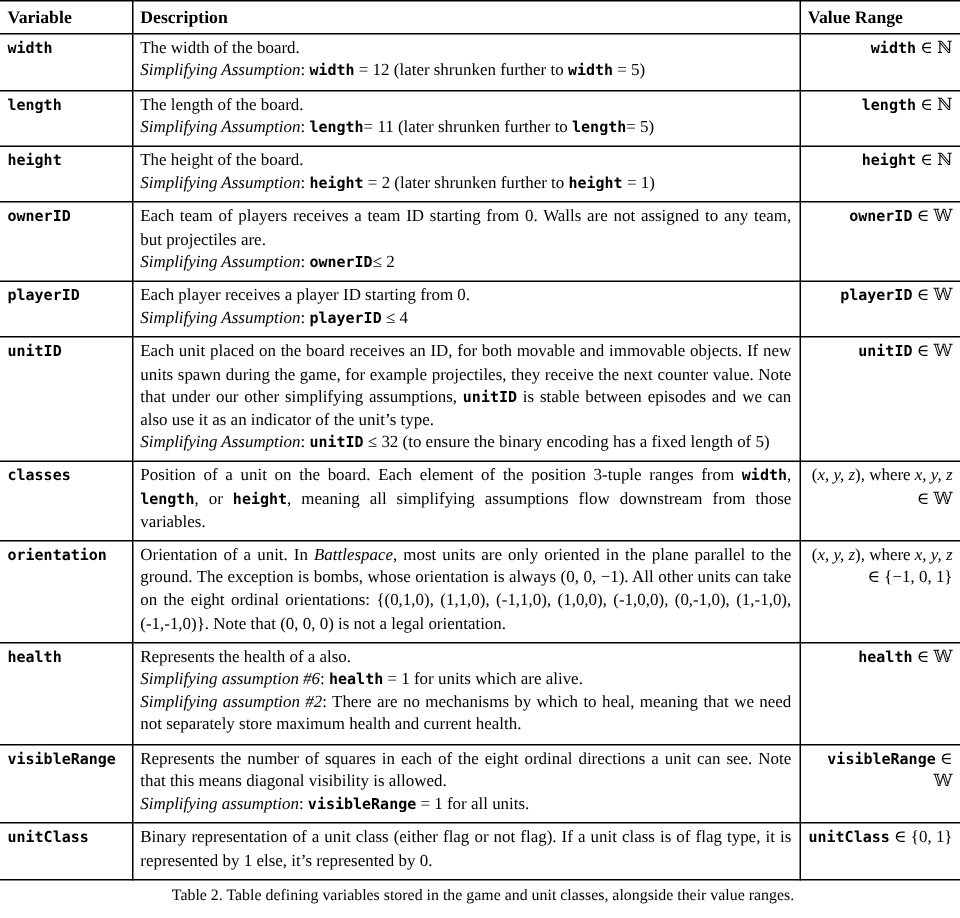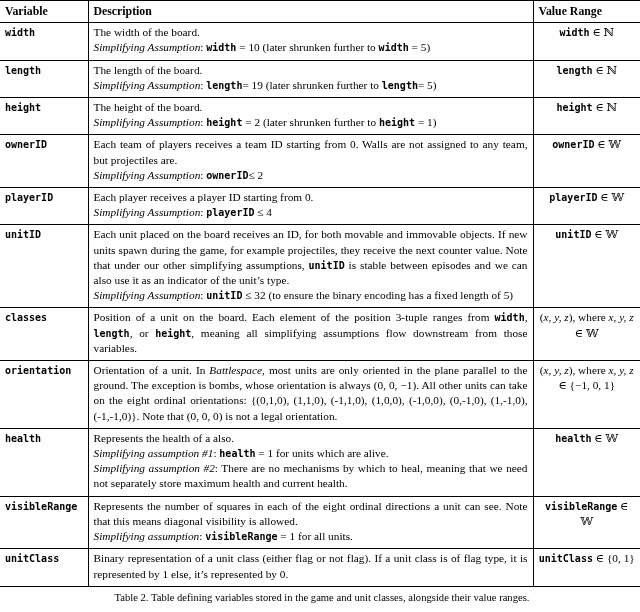--- a/index.html
+++ b/index.html
@@ -38,21 +38,21 @@
   tbody tr:last-child th, tbody tr:last-child td { border-bottom: 1.6px solid #000; }
   th:first-child, td:first-child { border-left: 0; }
   th:last-child,  td:last-child  { border-right: 0; }
   .mono, .s-m {
     font-family: "DejaVu Sans Mono", "Liberation Mono", monospace;
     font-size: 10px;
     font-weight: bold;
   }
   .s-i { font-style: italic; }
   td.desc .para { text-align: justify; }
-  td.range .para { text-align: center; }
+  td.range .para { text-align: right; }
   .caption {
     text-align: center;
     font-size: 10.6px;
     line-height: 14px;
     padding: 4px 4px 0 8px;
     color: #000;
   }
 </style>
 </head>
 <body>
@@ -68,32 +68,32 @@
       <th>Variable</th>
       <th>Description</th>
       <th>Value Range</th>
     </tr>
   </thead>
   <tbody>
   <tr>
     <td class="var mono">width</td>
     <td class="desc">
           <div class="para"><span class="s-n">The width of the board.</span></div>
-          <div class="para"><span class="s-i">Simplifying Assumption</span><span class="s-n">: </span><span class="s-m">width</span><span class="s-n"> = 10 (later shrunken further to </span><span class="s-m">width</span><span class="s-n"> = 5)</span></div>
+          <div class="para"><span class="s-i">Simplifying Assumption</span><span class="s-n">: </span><span class="s-m">width</span><span class="s-n"> = 12 (later shrunken further to </span><span class="s-m">width</span><span class="s-n"> = 5)</span></div>
         </td>
     <td class="range">
           <div class="para"><span class="s-m">width</span><span class="s-n"> ∈ ℕ</span></div>
         </td>
   </tr>
 
   <tr>
     <td class="var mono">length</td>
     <td class="desc">
           <div class="para"><span class="s-n">The length of the board.</span></div>
-          <div class="para"><span class="s-i">Simplifying Assumption</span><span class="s-n">: </span><span class="s-m">length</span><span class="s-n">= 19 (later shrunken further to </span><span class="s-m">length</span><span class="s-n">= 5)</span></div>
+          <div class="para"><span class="s-i">Simplifying Assumption</span><span class="s-n">: </span><span class="s-m">length</span><span class="s-n">= 11 (later shrunken further to </span><span class="s-m">length</span><span class="s-n">= 5)</span></div>
         </td>
     <td class="range">
           <div class="para"><span class="s-m">length</span><span class="s-n"> ∈ ℕ</span></div>
         </td>
   </tr>
 
   <tr>
     <td class="var mono">height</td>
     <td class="desc">
           <div class="para"><span class="s-n">The height of the board.</span></div>
@@ -154,21 +154,21 @@
         </td>
     <td class="range">
           <div class="para"><span class="s-n">(</span><span class="s-i">x, y, z</span><span class="s-n">), where </span><span class="s-i">x, y, z</span><span class="s-n"> ∈ {−1, 0, 1}</span></div>
         </td>
   </tr>
 
   <tr>
     <td class="var mono">health</td>
     <td class="desc">
           <div class="para"><span class="s-n">Represents the health of a also.</span></div>
-          <div class="para"><span class="s-i">Simplifying assumption #1</span><span class="s-n">: </span><span class="s-m">health</span><span class="s-n"> = 1 for units which are alive.</span></div>
+          <div class="para"><span class="s-i">Simplifying assumption #6</span><span class="s-n">: </span><span class="s-m">health</span><span class="s-n"> = 1 for units which are alive.</span></div>
           <div class="para"><span class="s-i">Simplifying assumption #2</span><span class="s-n">: There are no mechanisms by which to heal, meaning that we need not separately store maximum health and current health.</span></div>
         </td>
     <td class="range">
           <div class="para"><span class="s-m">health</span><span class="s-n"> ∈ 𝕎</span></div>
         </td>
   </tr>
 
   <tr>
     <td class="var mono">visibleRange</td>
     <td class="desc">

